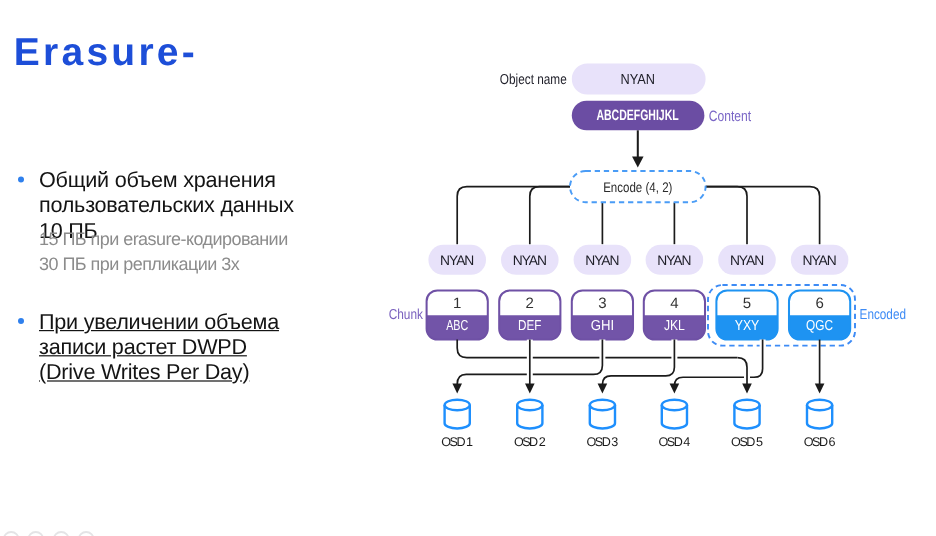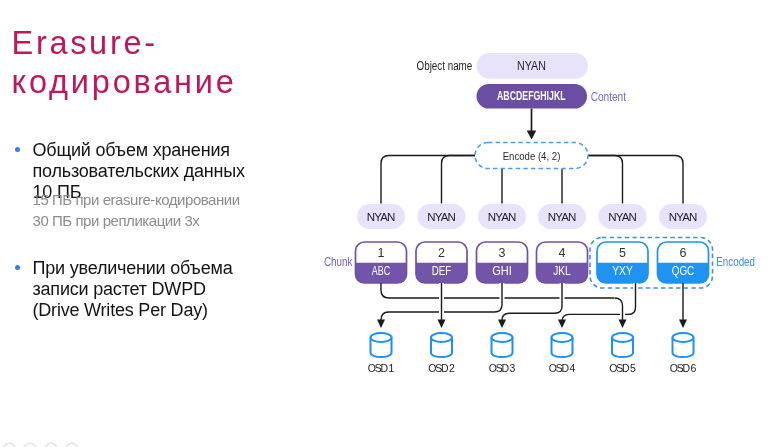--- a/index.html
+++ b/index.html
@@ -1,37 +1,37 @@
 <!DOCTYPE html>
 <html><head>
 <meta charset="utf-8">
 <style>
   html,body{margin:0;padding:0;}
   body{width:780px;height:447px;overflow:hidden;background:#ffffff;
        font-family:"Liberation Sans",sans-serif;}
   .abs{position:absolute;}
   #slide{position:relative;width:780px;height:447px;background:#fff;overflow:hidden;}
-  #title{left:11.5px;top:23.5px;font-size:32.5px;line-height:39px;font-weight:normal;
-         color:#be185d;}
+  #title{left:11.5px;top:23.5px;font-size:32.5px;line-height:39px;font-weight:bold;
+         color:#1d4ed8;}
   #t1{letter-spacing:2.7px;}
   #t2{letter-spacing:2.8px;}
   .b-item{font-size:18px;line-height:21px;color:#141414;letter-spacing:-0.2px;}
   .b-gray{font-size:15px;line-height:21.2px;color:#8c8c8c;letter-spacing:-0.45px;}
   .dot{width:5px;height:5px;border-radius:50%;background:#2f80ed;}
 </style>
 </head>
 <body>
 <div id="slide">
-  <div id="title" class="abs"><span id="t1">Erasure-</span><br><span id="t2">кодирование</span></div>
+  <div id="title" class="abs"><span id="t1">Erasure-</span><br></div>
 
   <div class="dot abs" style="left:15px;top:147px;"></div>
   <div class="b-item abs" style="left:32.5px;top:139.5px;">Общий объем хранения<br>пользовательских данных<br>10 ПБ</div>
   <div class="b-gray abs" style="left:32.5px;top:189px;">15 ПБ при erasure-кодировании<br>30 ПБ при репликации 3x</div>
   <div class="dot abs" style="left:15px;top:264.5px;"></div>
-  <div class="b-item abs" style="left:32.5px;top:258px;">При увеличении объема<br>записи растет DWPD<br>(Drive Writes Per Day)</div>
+  <div class="b-item abs" style="left:32.5px;top:258px;text-decoration:underline;">При увеличении объема<br>записи растет DWPD<br>(Drive Writes Per Day)</div>
 
   <svg class="abs" style="left:0;top:0;" width="780" height="447" viewBox="0 0 780 447">
 
     <text x="472.3" y="70.4" font-size="12" fill="#1e1e28" text-anchor="end" textLength="55.8" lengthAdjust="spacingAndGlyphs">Object name</text>
     <rect x="476.5" y="53" width="111.5" height="25.7" rx="12.85" fill="#e8e2fa"></rect>
     <text x="531.5" y="70.2" font-size="12" fill="#1e1e28" text-anchor="middle" textLength="28.8" lengthAdjust="spacingAndGlyphs">NYAN</text>
 
     <rect x="476.5" y="84" width="110.5" height="24.6" rx="12.3" fill="#6b4da3"></rect>
     <text x="531.3" y="100.4" font-size="12.5" font-weight="bold" fill="#ffffff" text-anchor="middle" textLength="68.6" lengthAdjust="spacingAndGlyphs">ABCDEFGHIJKL</text>
     <text x="590.7" y="100.7" font-size="12.5" fill="#7a66c6" textLength="35.3" lengthAdjust="spacingAndGlyphs">Content</text>

